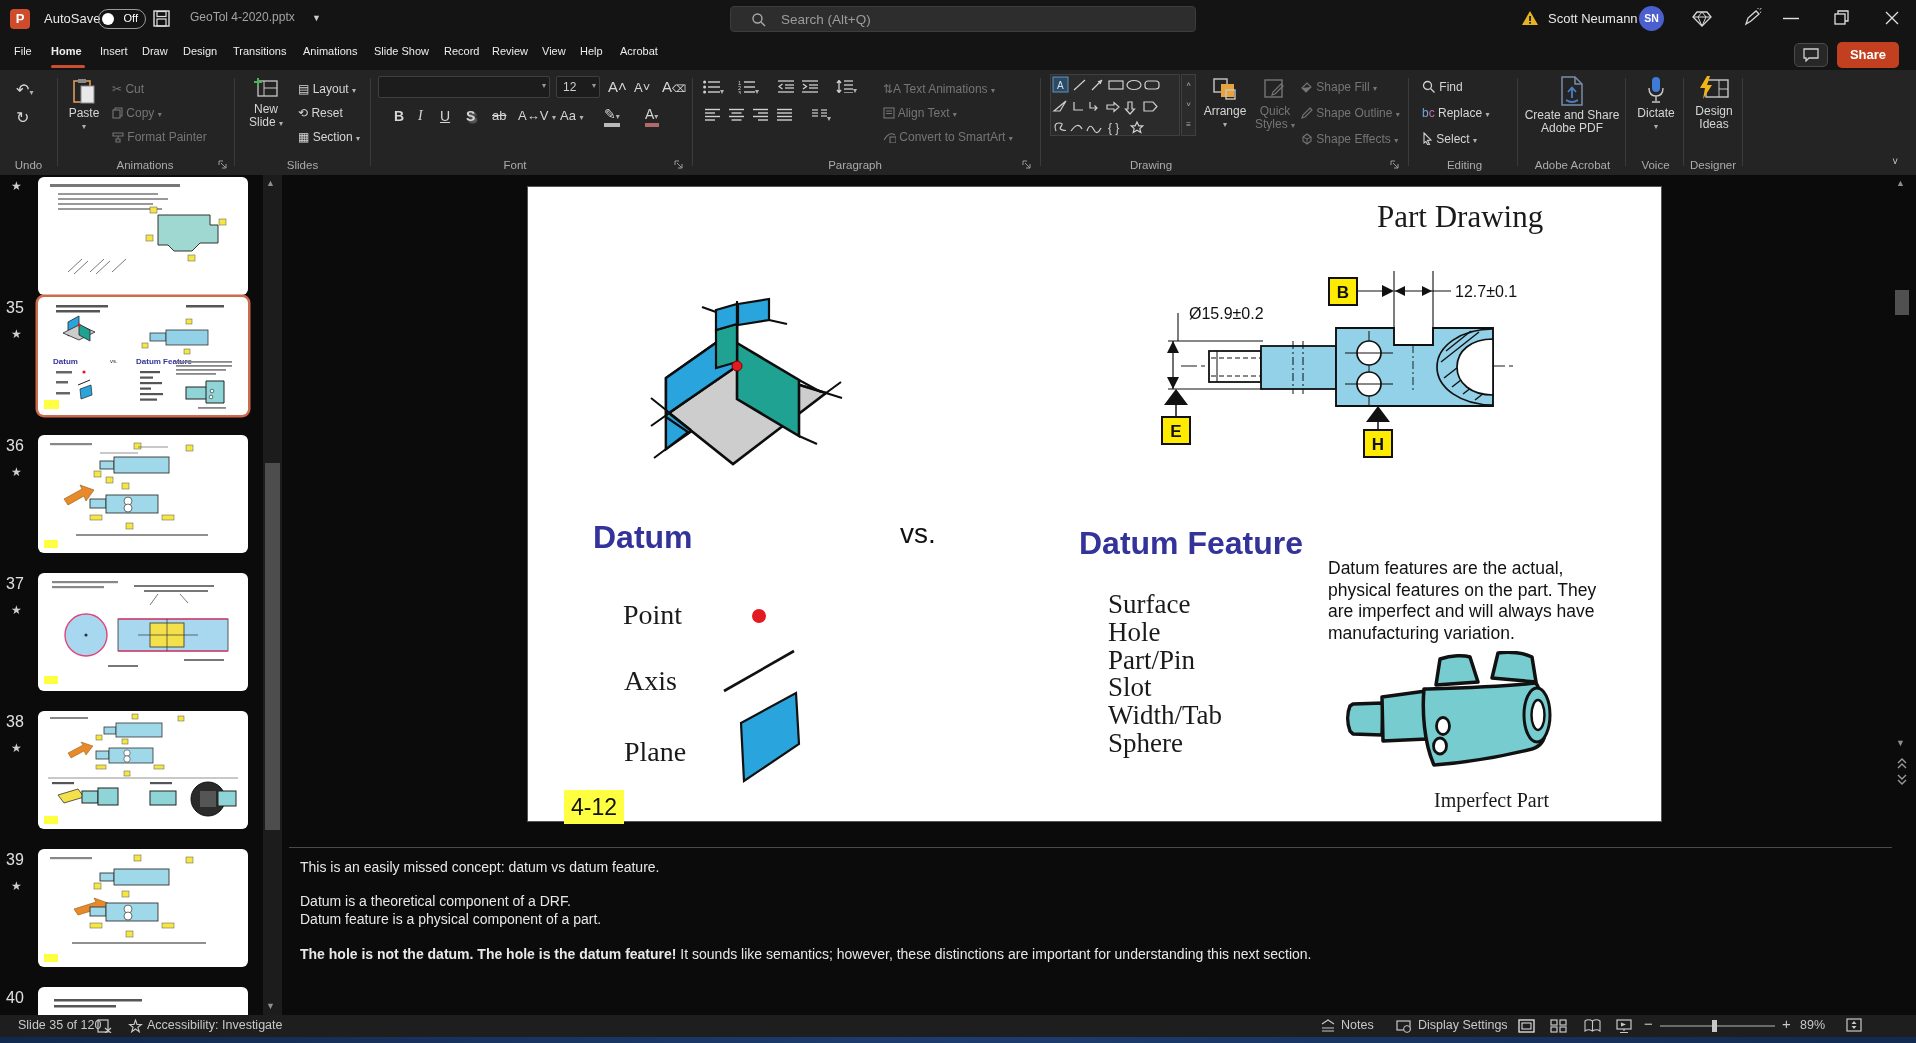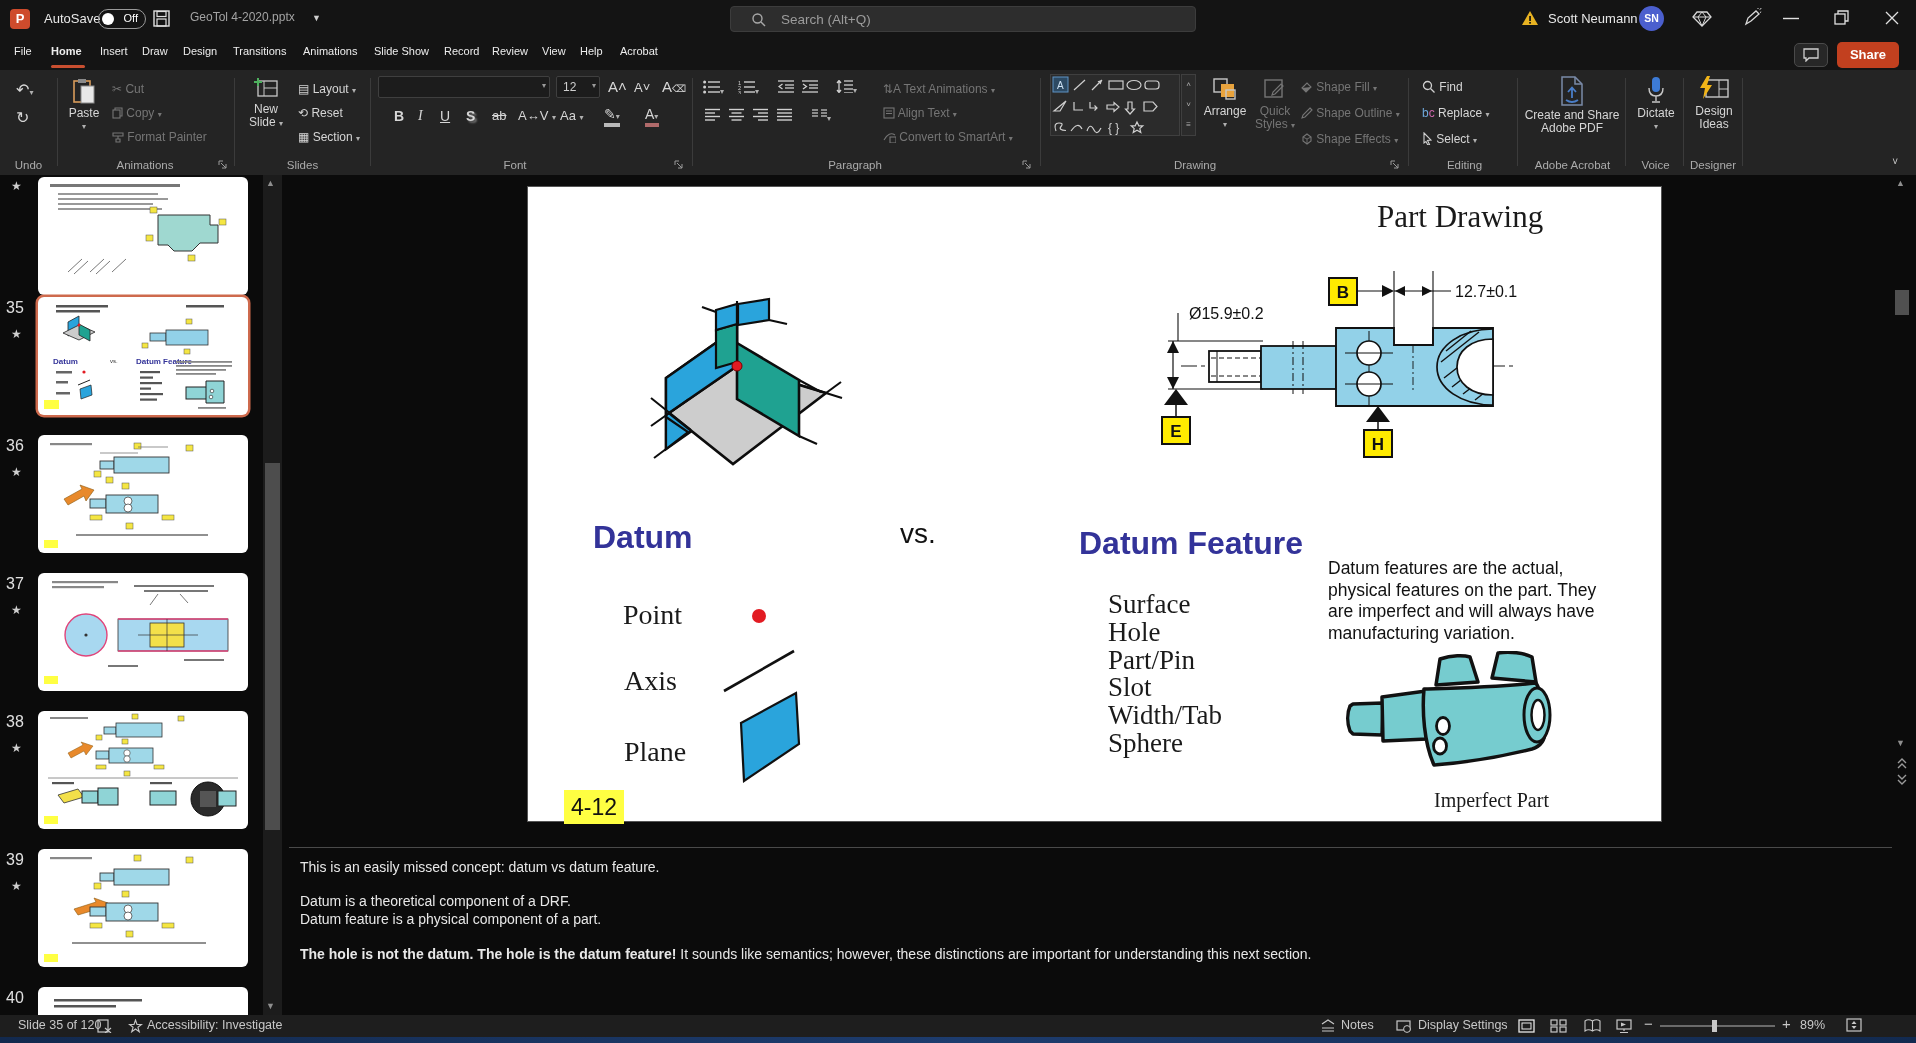--- a/index.html
+++ b/index.html
@@ -369,21 +369,21 @@
       <svg width="13" height="12" style="vertical-align:-2px">
           <path d="M10 1 L12 3 L5 10 L2 11 L3 8 Z" fill="none" stroke="#757575" stroke-width="1.1"></path>
         </svg>
       <span>Shape Outline</span> <span class="chev" style="color:#757575">▾</span></div>
     <div class="rbtn dis" style="left:1300px;top:62px">
       <svg width="13" height="12" style="vertical-align:-2px">
           <path d="M3 4 L7 1 L11 4 L11 8 L7 11 L3 8 Z" fill="none" stroke="#757575" stroke-width="1.1"></path>
           <path d="M3 4 L7 6 L11 4 M7 6 V11" fill="none" stroke="#757575" stroke-width="0.9"></path>
         </svg>
       <span>Shape Effects</span> <span class="chev" style="color:#757575">▾</span></div>
-    <div class="caption" style="left:1130px;width:130px">Drawing</div>
+    <div class="caption" style="left:1086px;width:130px">Drawing</div>
     <svg class="launcher" style="left:1390px" width="10" height="10">
         <path d="M1 1 H5 M1 1 V5 M3 3 L8 8 M8 4 V8 H4" stroke="#9a9a9a" fill="none"></path>
       </svg>
     <div class="rsep" style="left:1408px"></div>
     <div class="rbtn" style="left:1422px;top:10px">
       <svg width="14" height="13" style="vertical-align:-2px">
           <circle cx="5.5" cy="5.5" r="4" fill="none" stroke="#d0d0d0" stroke-width="1.3"></circle>
           <line x1="8.5" y1="8.5" x2="12.5" y2="12.5" stroke="#d0d0d0" stroke-width="1.3"></line>
         </svg>
       <span>Find</span></div>

